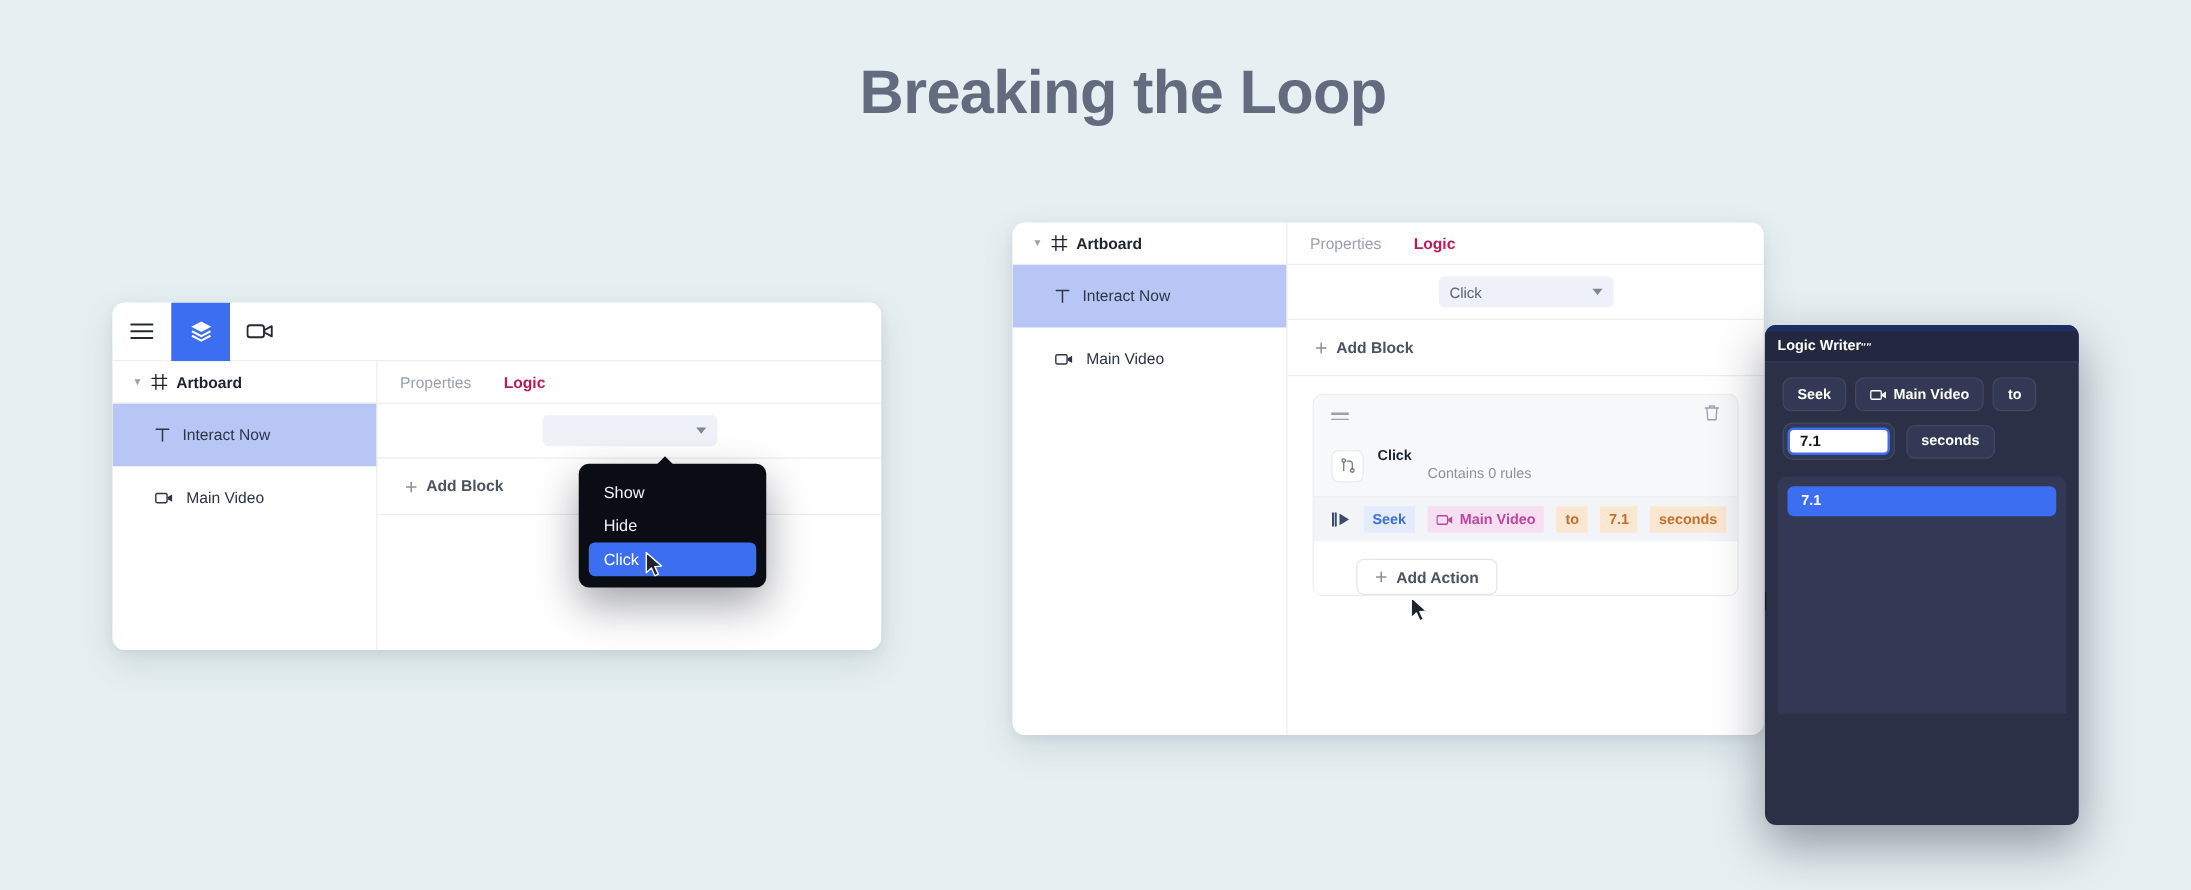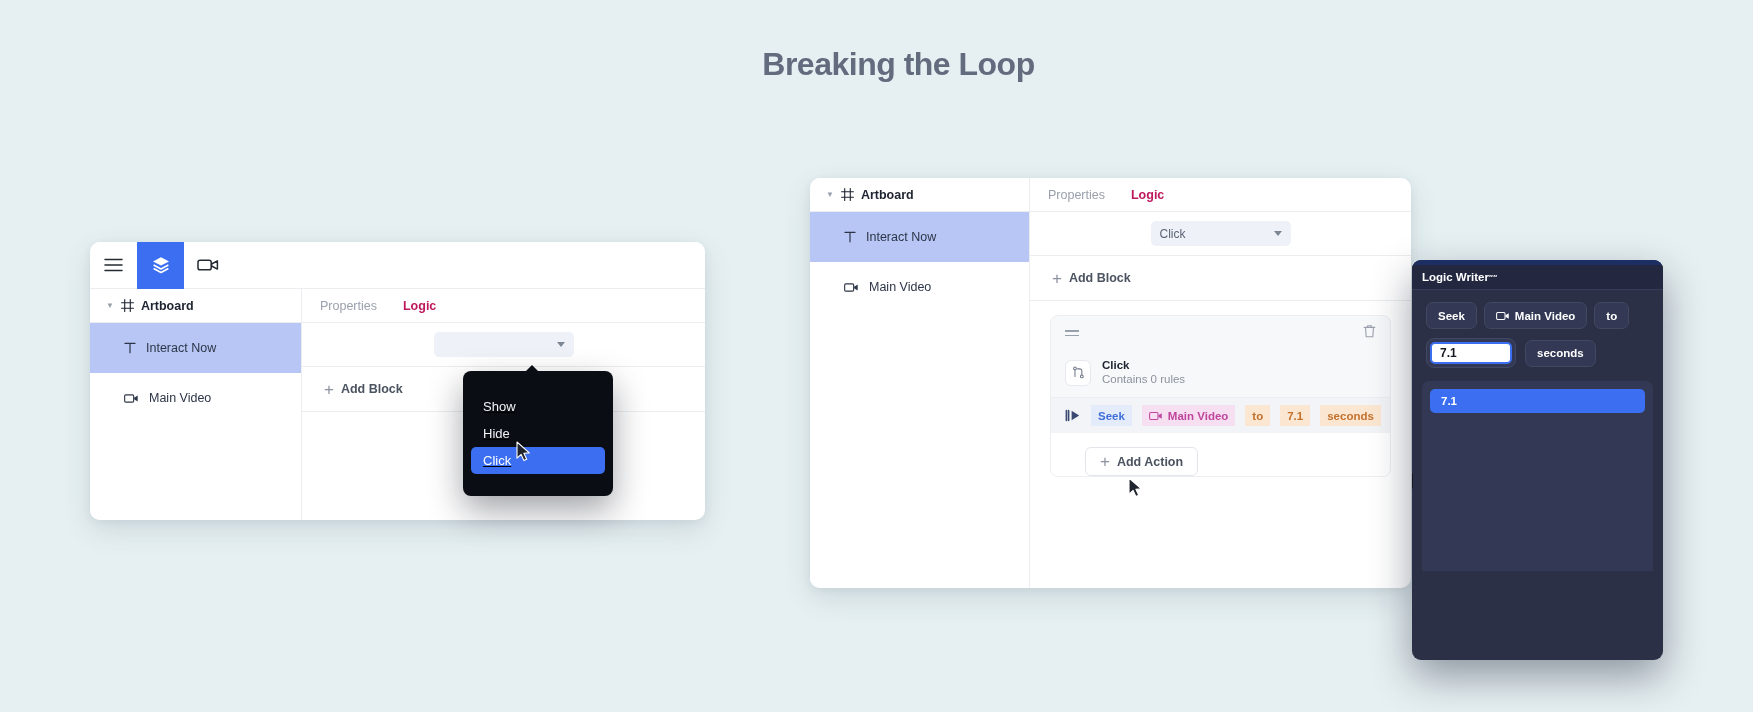--- a/index.html
+++ b/index.html
@@ -8,21 +8,21 @@
     background: #e6f0f2;
     font-family: "Liberation Sans", sans-serif;
     overflow: hidden;
   }
   #stage { position: relative; width: 1753px; height: 712px; }
 
   
   .page-title {
     position: absolute; left: 0; top: 46px; width: 1753px;
     text-align: center;
-    font-size: 32px; font-weight: 700; letter-spacing: -0.5px;
+    font-size: 49px; font-weight: 700; letter-spacing: -0.5px;
     color: #636b7e;
     padding-left: 44px;
   }
 
   
   .panel {
     position: absolute;
     background: #ffffff;
     border-radius: 10px;
     box-shadow: 0 10px 28px rgba(60,80,100,.14), 0 2px 8px rgba(60,80,100,.08);
@@ -105,21 +105,21 @@
   .sec {
     display: flex; align-items: center; gap: 11px;
     padding: 8px 14px 10px 14px;
   }
   .sec-ic {
     width: 26px; height: 26px; flex: 0 0 26px; border-radius: 6px;
     background: #fff; border: 1px solid #e7e9ee;
     display: flex; align-items: center; justify-content: center; color: #6d7687;
   }
   .sec-title { font-size: 11.5px; font-weight: 700; color: #1d2330; line-height: 1.25; }
-  .sec-sub { font-size: 11.5px; color: #8b929e; line-height: 1.3; }
+  .sec-sub { font-size: 11.5px; color: #8b929e; line-height: 1.3; margin-left: 40px; }
   .sec.boxed { background: #fff; border-top: 1px solid #eceef2; }
 
   .action-row {
     display: flex; align-items: center; gap: 10px;
     padding: 7px 14px; background: #f3f4f7;
     border-top: 1px solid #eceef2; position: relative;
   }
   .action-ic { color: #3b4a73; display: flex; }
   .tok { display: flex; align-items: center; font-size: 11.5px; font-weight: 700;
          height: 21px; padding: 0 7px; white-space: nowrap; }
@@ -133,23 +133,22 @@
   .btn-outline {
     display: inline-flex; align-items: center; gap: 7px;
     height: 29px; padding: 0 14px; border: 1px solid #e2e5ea;
     border-radius: 6px; background: #fff;
     font-size: 12.5px; font-weight: 700; color: #4b5360;
   }
 
   
   .menu {
     position: absolute; background: #0b0d14; border-radius: 8px;
-    padding: 22px 8px; box-shadow: 0 14px 34px rgba(10,14,25,.38);
+    padding: 9px 8px; box-shadow: 0 14px 34px rgba(10,14,25,.38);
     z-index: 40;
-    text-decoration: underline;
   }
   .menu-arrow {
     position: absolute; top: -6px; width: 0; height: 0;
     border-left: 7px solid transparent; border-right: 7px solid transparent;
     border-bottom: 7px solid #0b0d14;
   }
   .menu-item {
     height: 27px; display: flex; align-items: center; padding: 0 12px;
     font-size: 13px; color: #f1f3f7; border-radius: 5px;
   }

